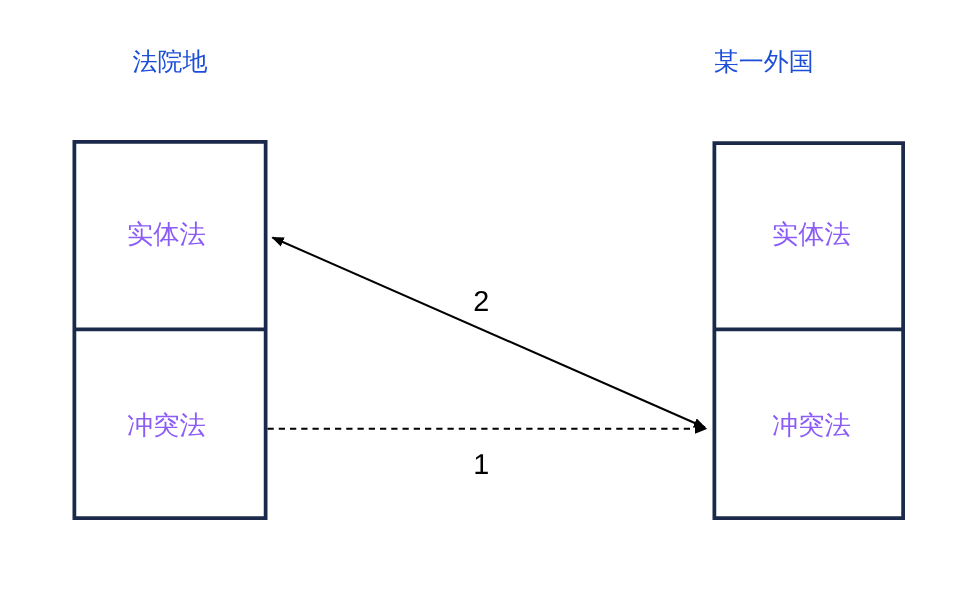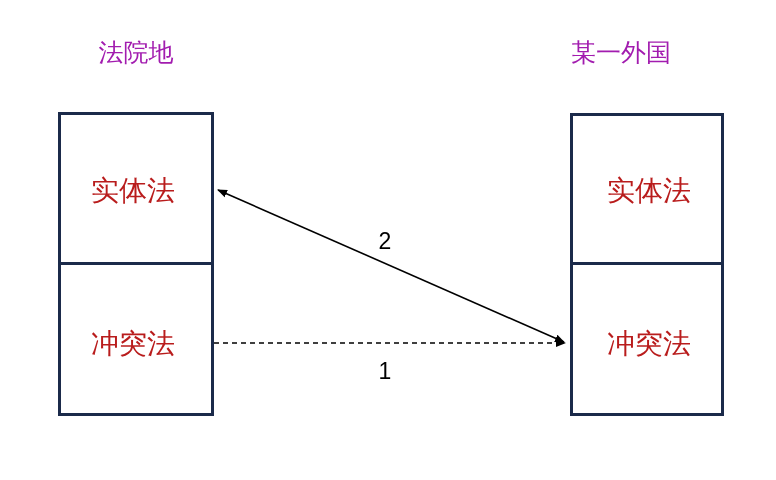--- a/index.html
+++ b/index.html
@@ -19,42 +19,42 @@
   }
   .diagram-svg {
     position: absolute;
     left: 0;
     top: 0;
     width: 776px;
     height: 480px;
   }
   .title-label {
     position: absolute;
-    font-size: 25px;
+    font-size: 20px;
     line-height: 1;
-    color: #a21caf;
+    color: #1d4ed8;
     white-space: nowrap;
     letter-spacing: 0px;
   }
   #title-left {
     left: 59px;
     top: 40px;
     width: 154px;
     text-align: center;
   }
   #title-right {
     left: 571px;
     top: 40px;
     width: 152px;
   }
   .cell-label {
     position: absolute;
-    font-size: 28px;
+    font-size: 21px;
     line-height: 1;
-    color: #b91c1c;
+    color: #8b5cf6;
     white-space: nowrap;
     text-align: center;
   }
   #left-cell-top-label  { left: 59px;  top: 177px; width: 148px; }
   #left-cell-bot-label  { left: 59px;  top: 330px; width: 148px; }
   #right-cell-top-label { left: 575px; top: 177px; width: 148px; }
   #right-cell-bot-label { left: 575px; top: 330px; width: 148px; }
   .edge-label {
     position: absolute;
     font-size: 23px;

